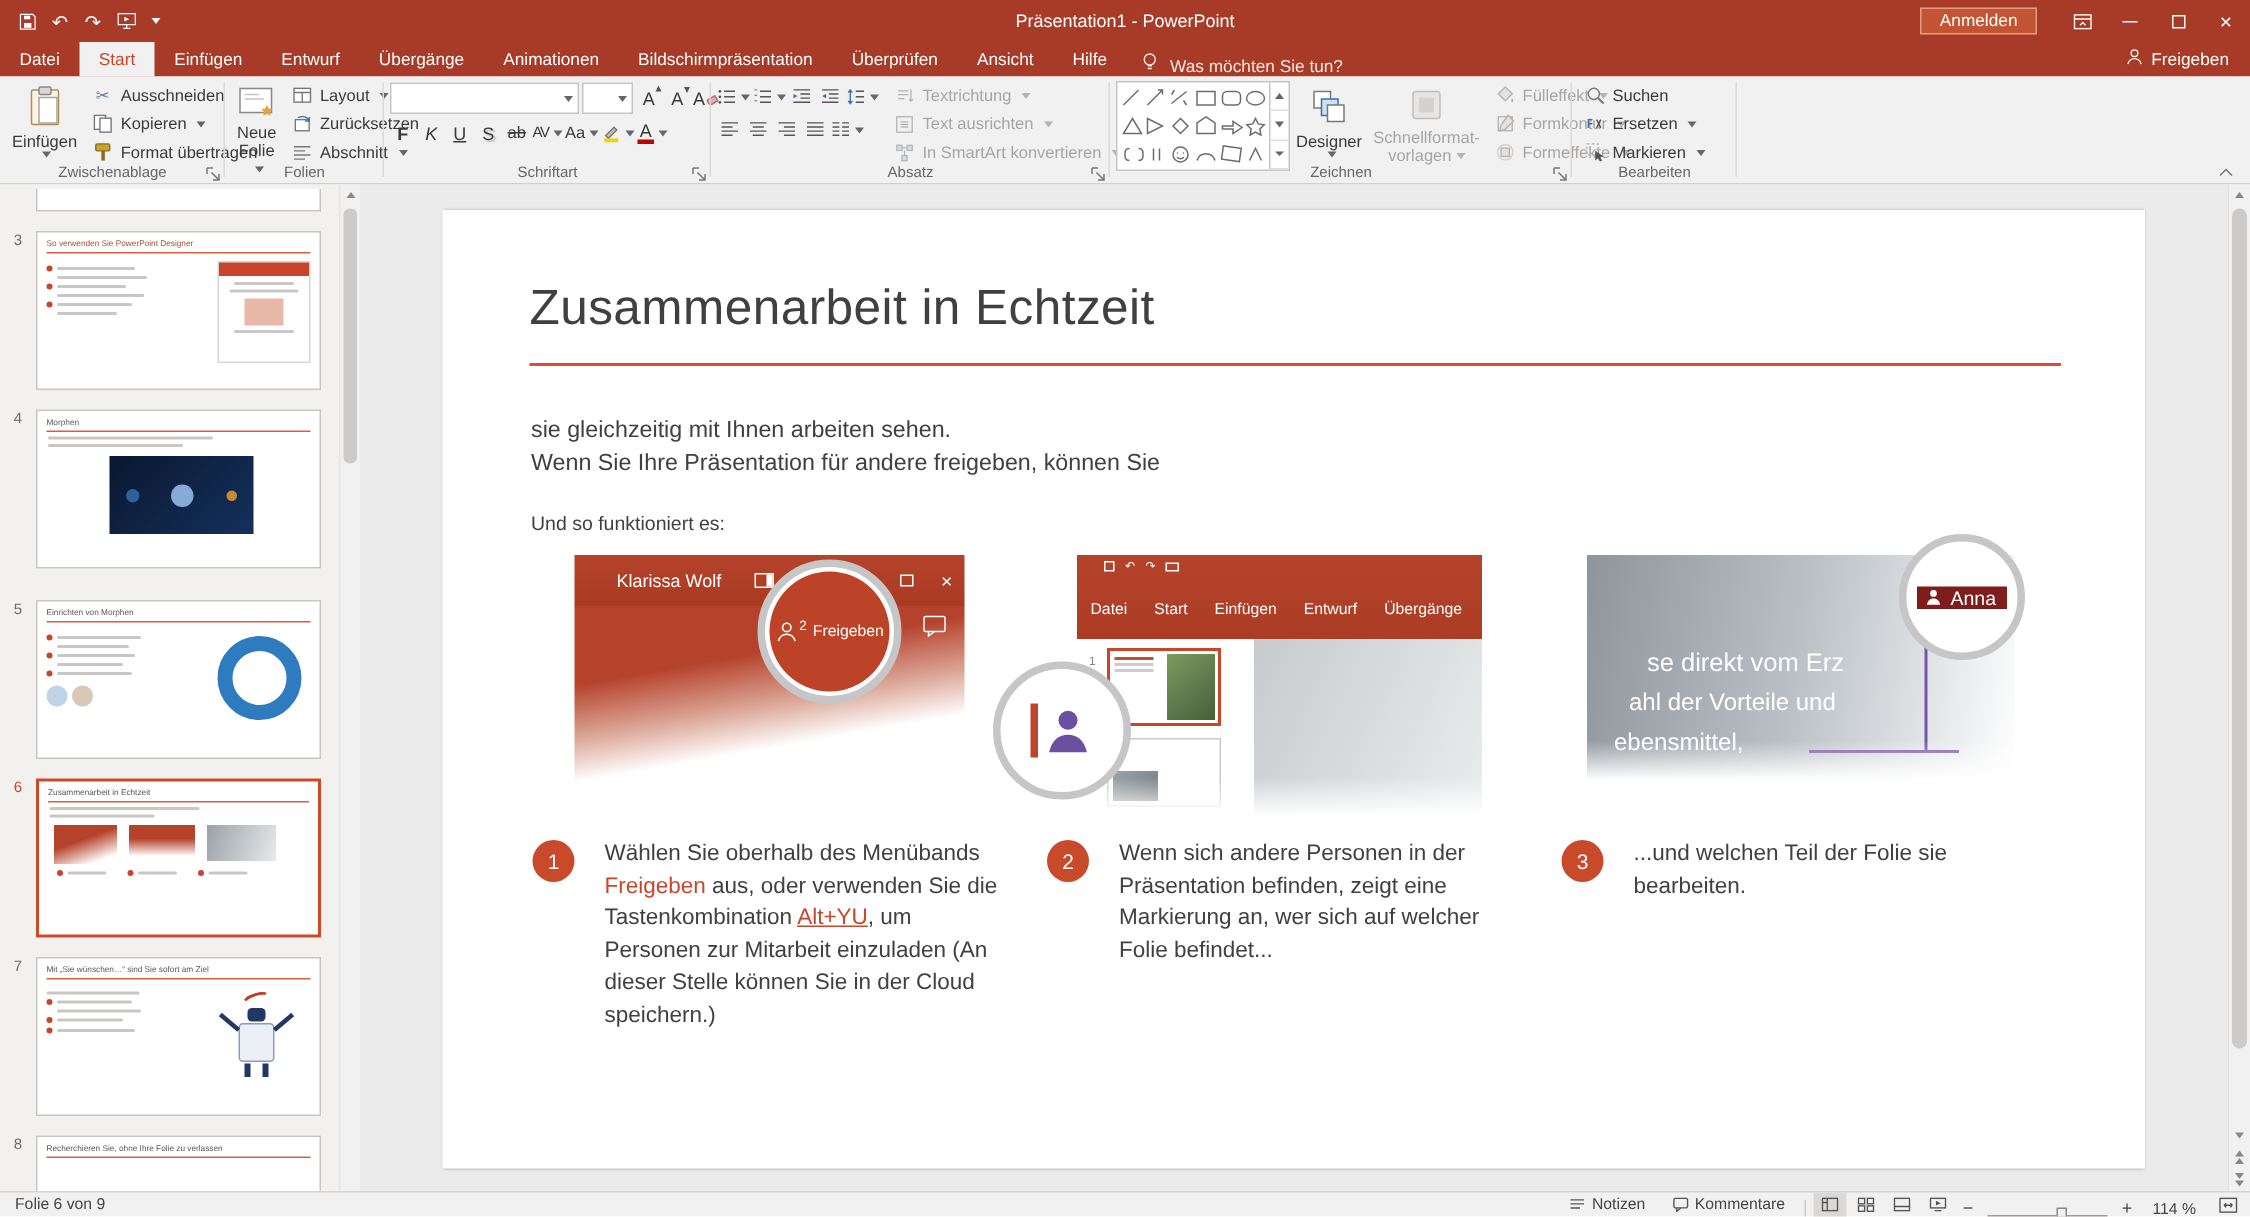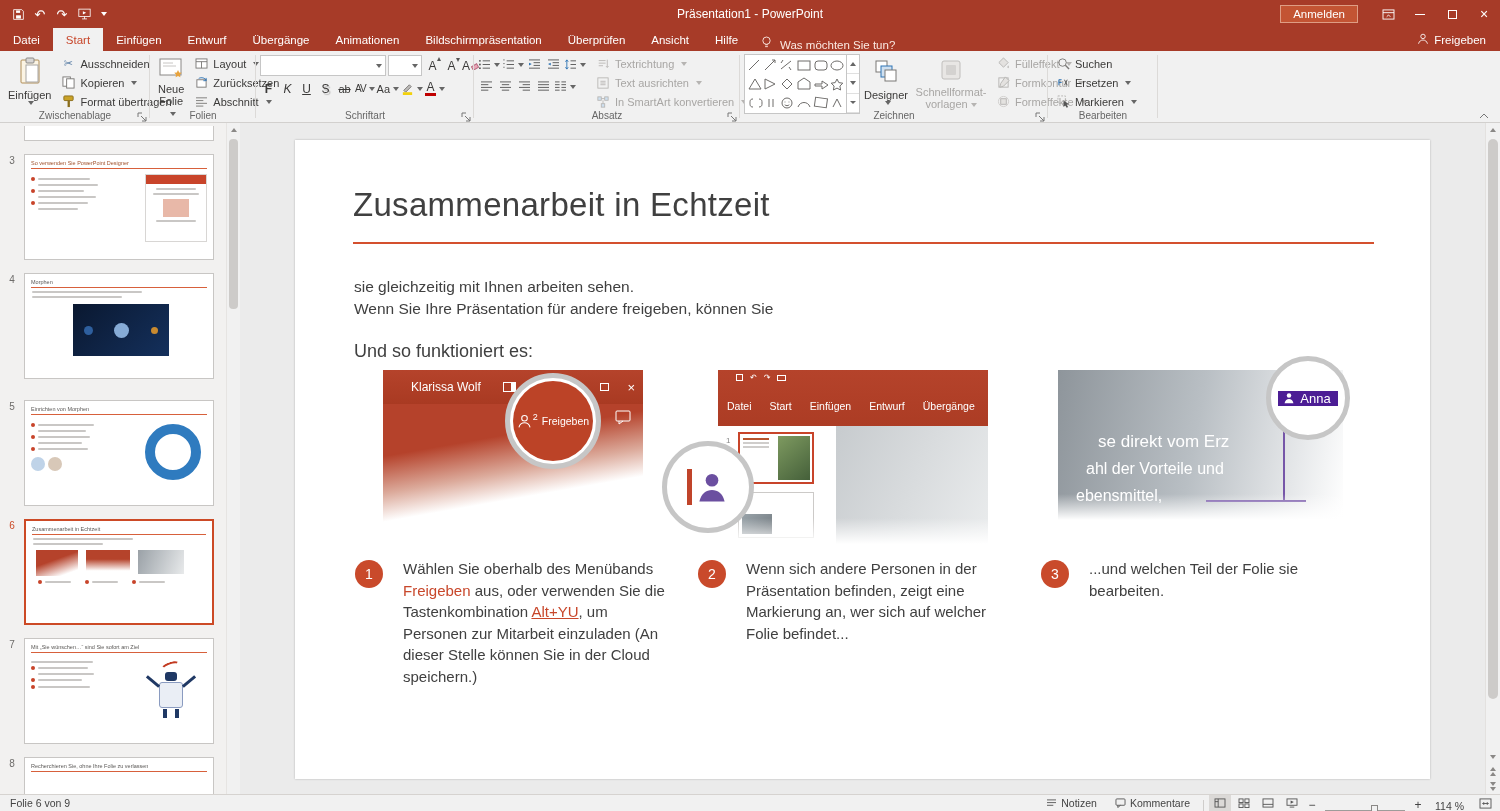--- a/index.html
+++ b/index.html
@@ -85,21 +85,21 @@
   .slide{position:absolute;left:55px;top:17px;width:1135px;height:639px;background:#fff;box-shadow:0 0 2px rgba(0,0,0,.25)}
   .vscroll{position:absolute;right:0;top:0;bottom:0;width:15px;background:#F1F1F1;border-left:1px solid #E3E1DF}
   .vthumb{position:absolute;left:2px;right:2px;top:16px;height:560px;background:#CDCBC9;border-radius:5px}
   .vbottom{position:absolute;left:0;right:0;bottom:0;display:flex;flex-direction:column}
   .vbtn{height:15px;display:flex;flex-direction:column;align-items:center;justify-content:center;gap:1px;cursor:pointer}
 
   
   .s-title{position:absolute;left:58px;top:46px;font-size:33px;font-weight:400;color:#404040;letter-spacing:.3px}
   .s-underline{position:absolute;left:58px;right:56px;top:102px;height:2px;background:#D4502E}
   .s-intro{position:absolute;left:59px;top:136px;font-size:15.5px;line-height:22px;color:#404040}
-  .s-how{position:absolute;left:59px;top:201px;font-size:18px;color:#404040}
+  .s-how{position:absolute;left:59px;top:201px;font-size:13px;color:#404040}
   .shot{position:absolute}
   .red{color:#C8472B}.ul{text-decoration:underline}
 
   .shot1{left:88px;top:230px;width:260px;height:152px}
   .s1bar{height:34px;background:linear-gradient(#B5432B,#A93A22);display:flex;align-items:center;color:#fff;padding:0 8px;position:relative}
   .s1name{font-size:12px;margin-left:20px}
   .s1pane{width:13px;height:10px;border:1px solid #fff;margin-left:22px;position:relative}
   .s1pane::after{content:"";position:absolute;right:0;top:0;bottom:0;width:4px;background:#fff}
   .s1x{position:absolute;right:8px;font-size:13px}
   .s1win{position:absolute;right:34px;width:9px;height:8px;border:1px solid #fff}
@@ -130,21 +130,21 @@
 
   .shot3{left:763px;top:230px;width:285px;height:150px}
   .s3bg{position:absolute;inset:0;background:linear-gradient(100deg,#8E959B 0%,#B9BFC4 48%,#E6E8EA 82%,#fff 100%)}
   .s3fade{position:absolute;left:0;right:0;bottom:0;height:26px;background:linear-gradient(rgba(255,255,255,0),#fff)}
   .s3t1{position:absolute;left:40px;top:62px;font-size:17px;color:#fff}
   .s3t2{position:absolute;left:28px;top:90px;font-size:16px;color:#fff}
   .s3t3{position:absolute;left:18px;top:117px;font-size:16px;color:#fff}
   .plv{position:absolute;left:225px;top:0;width:2px;height:132px;background:#7656A8}
   .plh{position:absolute;left:148px;top:130px;width:100px;height:2px;background:#7656A8}
   .s3circle{position:absolute;left:208px;top:-14px;width:84px;height:84px;border-radius:50%;border:5px solid #C6C6C6;background:#fff;display:flex;align-items:center;justify-content:center;z-index:3}
-  .annatag{background:#4c1d95;color:#fff;display:flex;align-items:center;height:15px;padding:0 7px 0 5px;gap:5px;font-size:13px}
+  .annatag{background:#7f1d1d;color:#fff;display:flex;align-items:center;height:15px;padding:0 7px 0 5px;gap:5px;font-size:13px}
 
   .step{position:absolute;top:418px;display:flex}
   .step1{left:60px;width:312px}.step2{left:403px;width:300px}.step3{left:746px;width:322px}
   .stepnum{width:28px;height:28px;border-radius:50%;background:#C94A2B;color:#fff;font-size:14px;display:flex;align-items:center;justify-content:center;flex:none;margin-right:20px;margin-top:2px}
   .steptext{font-size:15px;line-height:21.5px;color:#404040}
 
   
   .statusbar{height:17px;background:#F1F1F1;border-top:1px solid #D6D3D0;display:flex;align-items:center;font-size:10.5px;color:#444;flex:none;padding:0 4px}
   .sbleft{padding-left:6px}
   .sbright{margin-left:auto;display:flex;align-items:flex-end;gap:2px}

